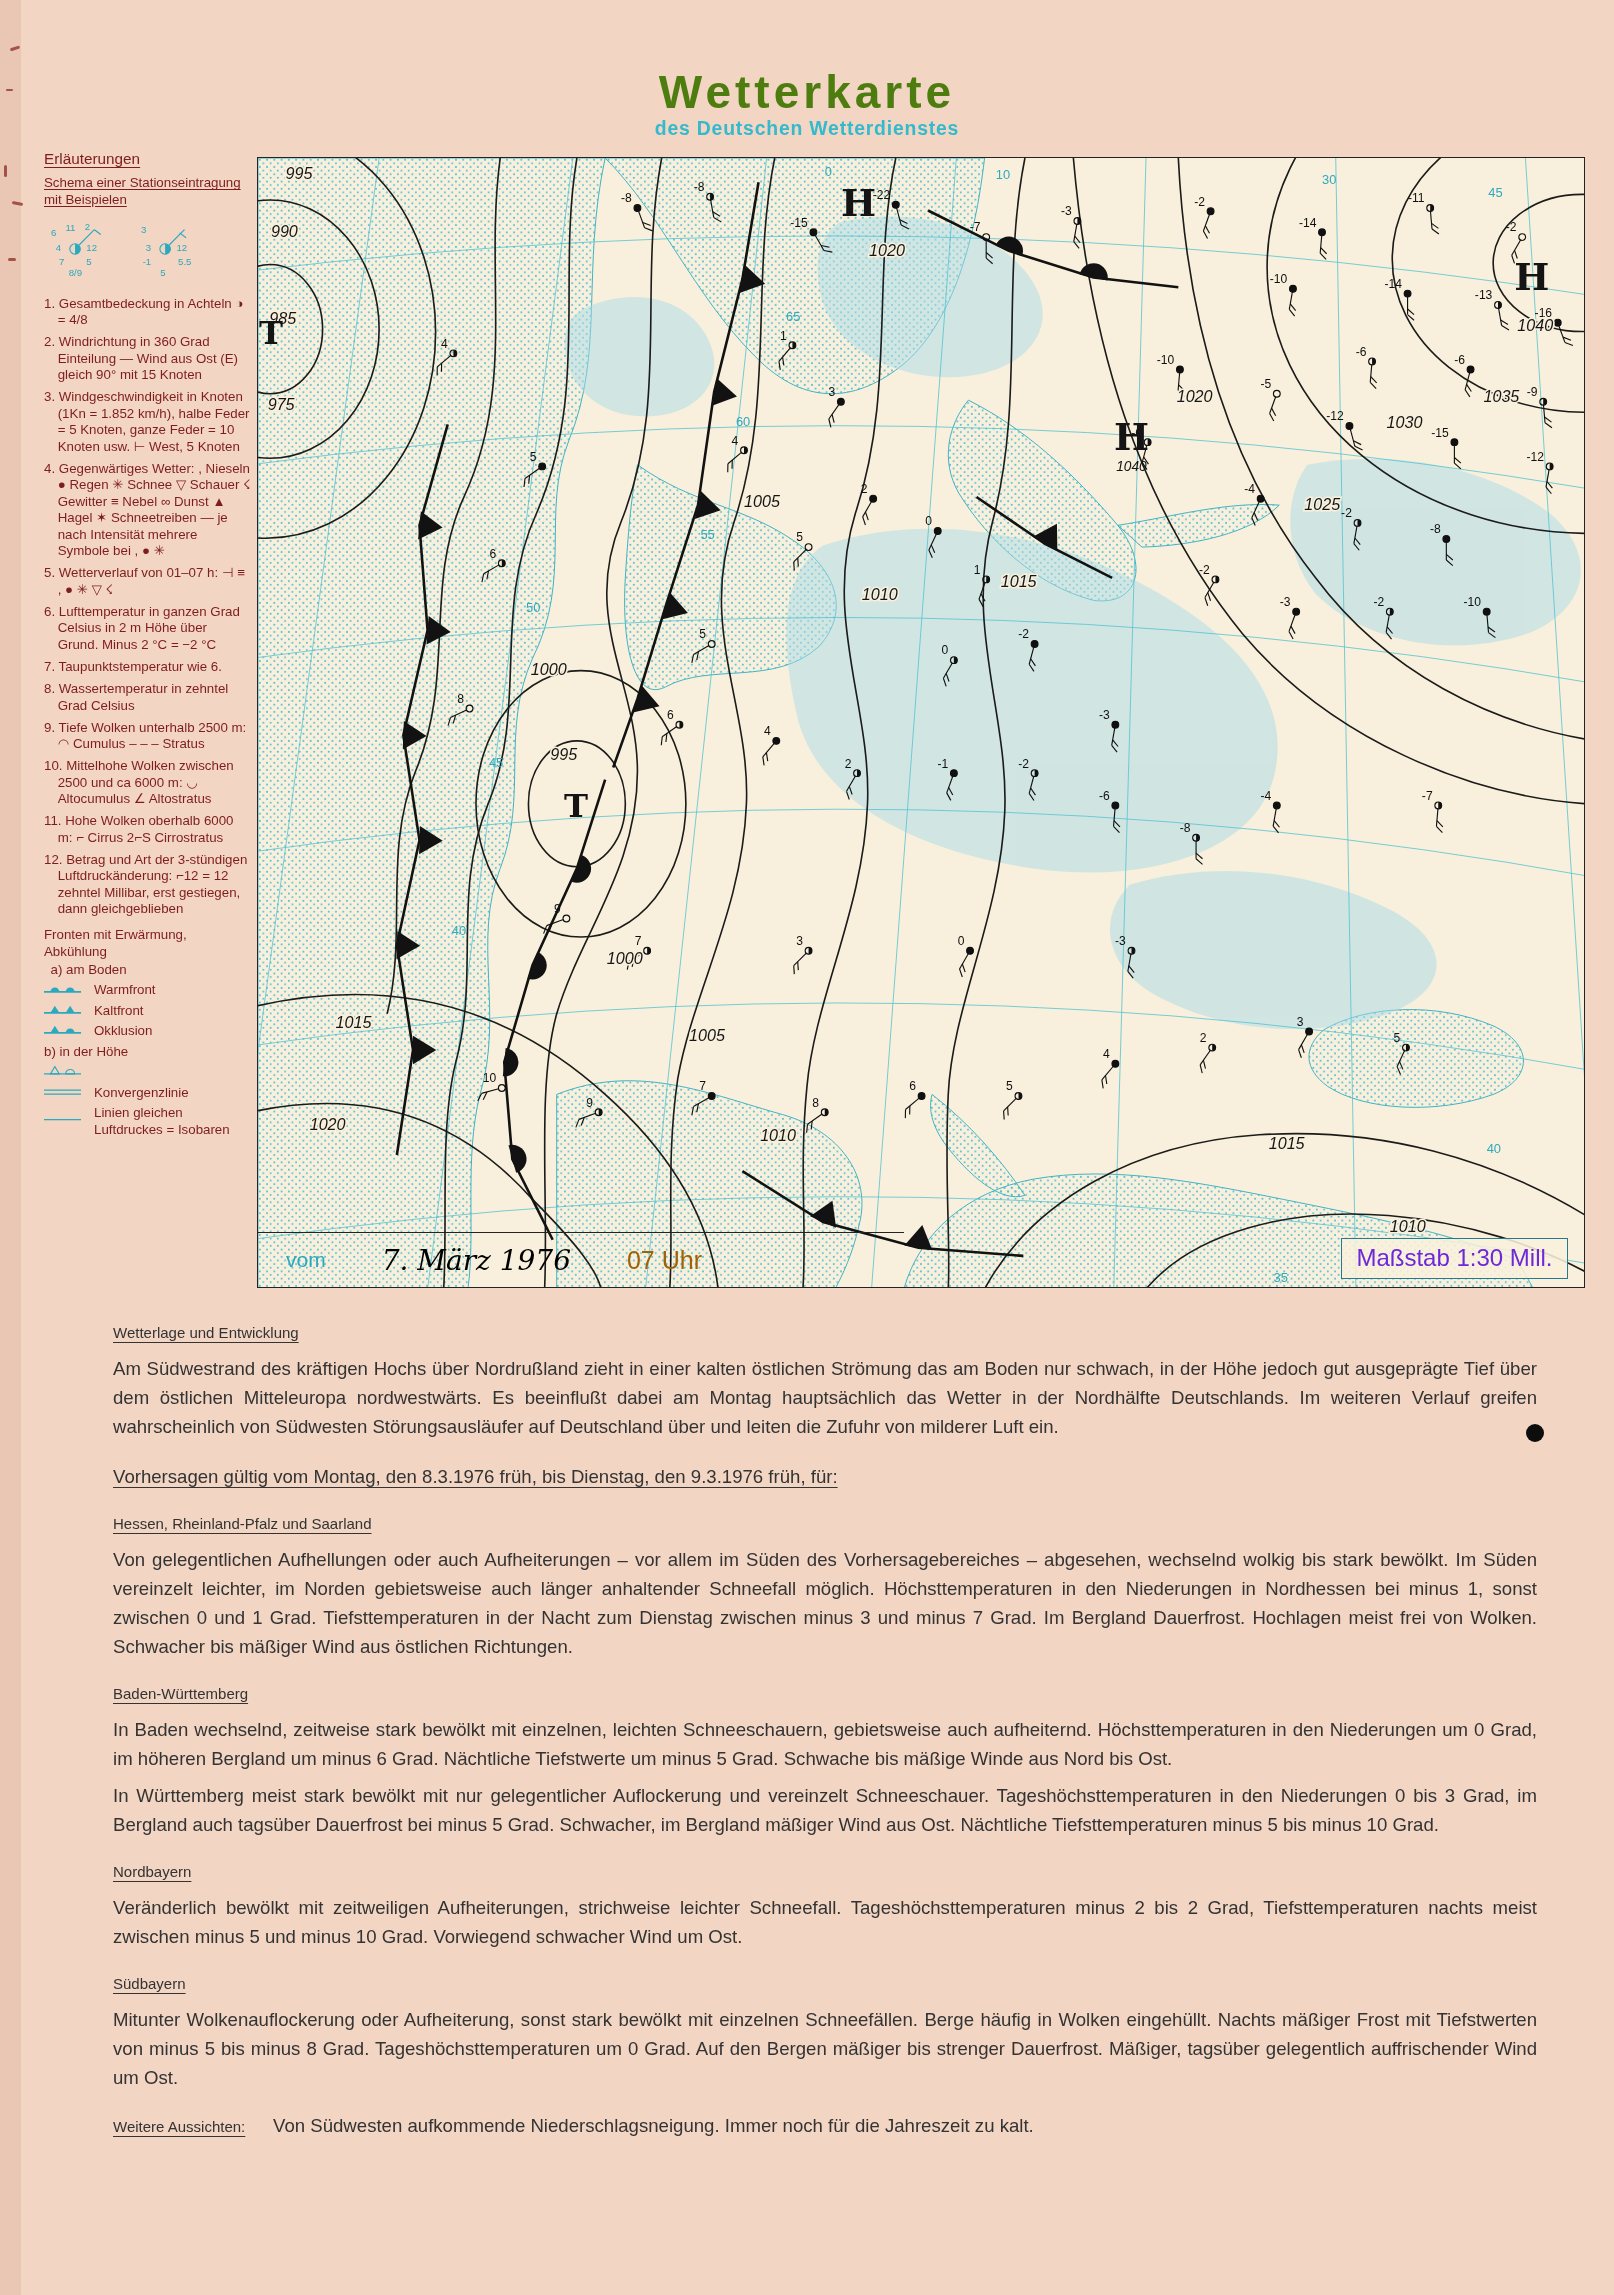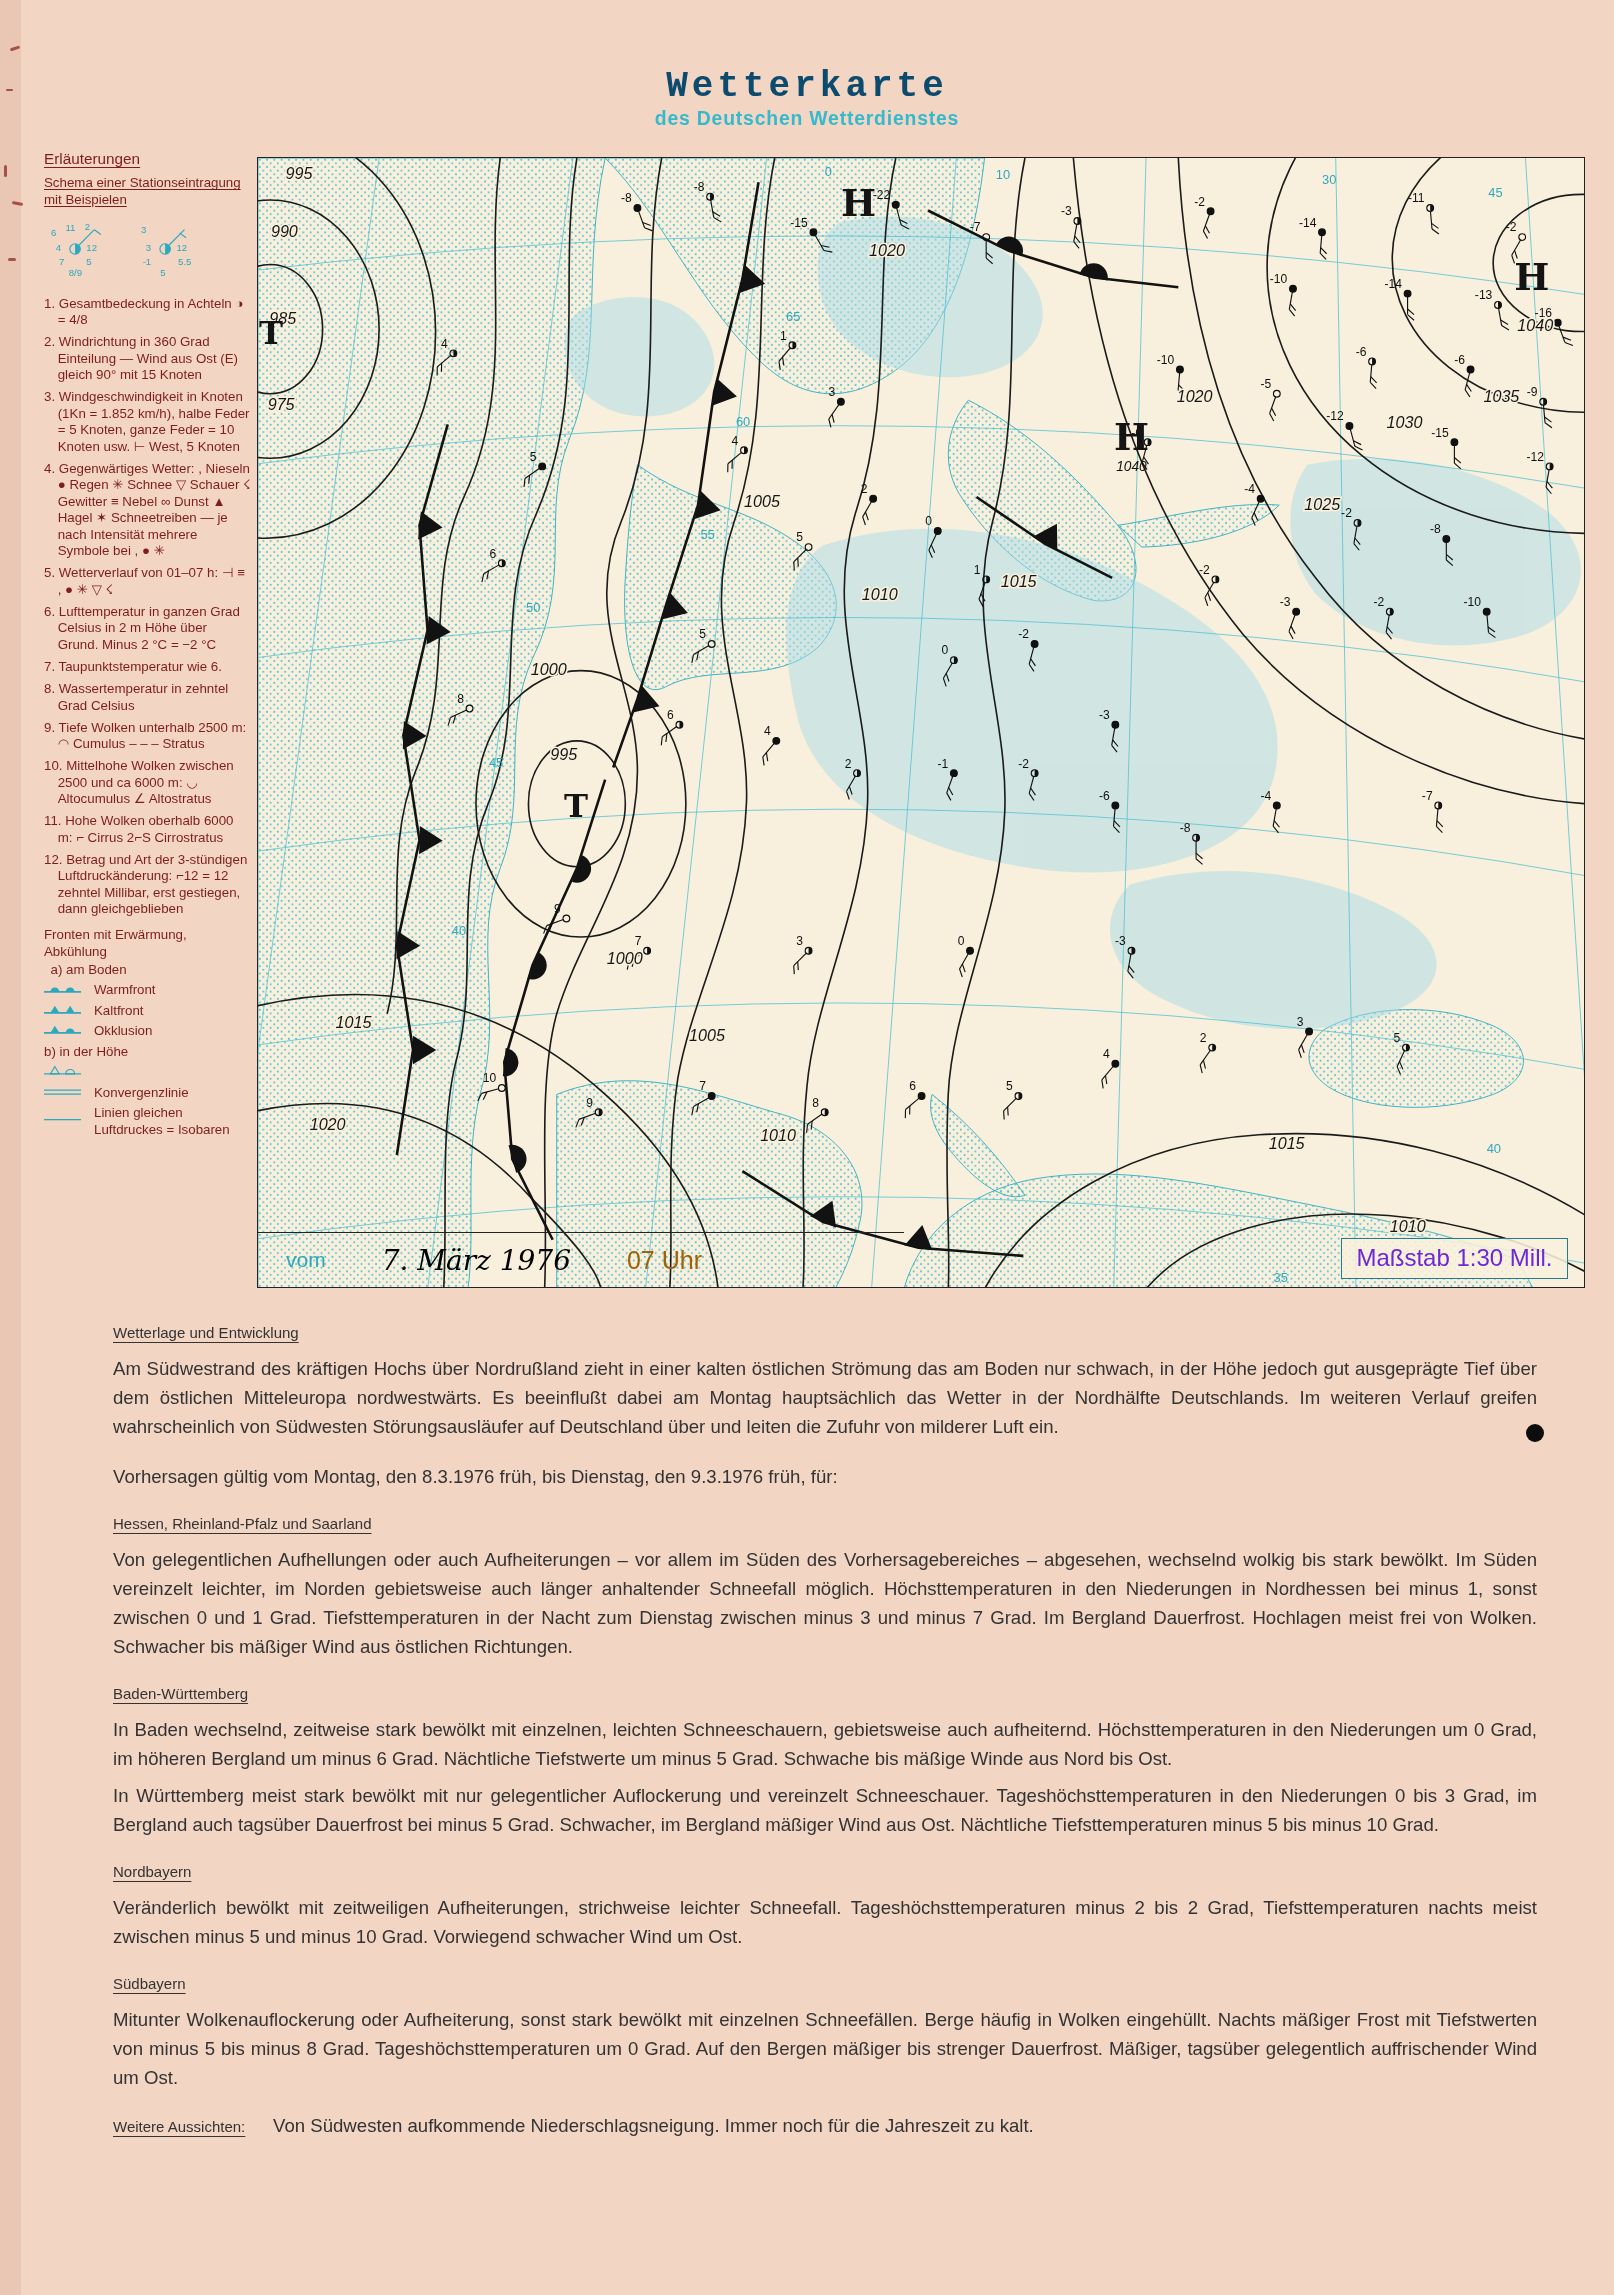--- a/index.html
+++ b/index.html
@@ -3,21 +3,21 @@
 <meta charset="utf-8">
 <style>
   *{margin:0;padding:0;box-sizing:border-box}
   html,body{width:1614px;height:2295px}
   body{background:#f2d5c3;font-family:"Liberation Sans",sans-serif;position:relative;overflow:hidden;color:#2e2e2e}
   .left-edge{position:absolute;left:0;top:0;width:21px;height:100%;background:rgba(170,80,60,.10)}
   .edge-mark{position:absolute;background:#8d2a22;opacity:.75;border-radius:1.6px}
   .hole{position:absolute;background:#0d0d0d;border-radius:50%}
 
   .header{position:absolute;top:69px;left:0;width:1614px;text-align:center}
-  .title{font-family:Liberation Mono, monospace;font-weight:bold;font-size:36px;color:#0c4a6e;letter-spacing:4px;line-height:1}
+  .title{font-family:Liberation Sans, sans-serif;font-weight:bold;font-size:46px;color:#4d7c0f;letter-spacing:4px;line-height:1}
   .subtitle{font-size:19.4px;font-weight:bold;color:#35b9cc;letter-spacing:0.8px;margin-top:1.6px}
 
   .legend{position:absolute;left:44px;top:150px;width:207px;color:#7f1d1d;font-size:13.3px;line-height:1.24}
   .leg-title{font-size:15.3px;text-decoration:underline;text-underline-offset:3.2px;margin-bottom:6.5px}
   .leg-schema{text-decoration:underline;text-underline-offset:2.4px;margin-bottom:3.2px}
   .leg-item{margin:5.6px 0;padding-left:13.7px;text-indent:-13.7px}
   .front-head{margin-top:9.7px}
   .front-sub{margin:1.6px 0 3.2px 6.5px}
   .front-row{display:flex;align-items:center;gap:13px;margin:4px 0}
   .front-row .flabel{flex:1}
@@ -26,21 +26,21 @@
   .map-footer{position:absolute;left:0;bottom:0;width:646px;height:55px;border-top:1.6px solid #232323;display:flex;align-items:center;gap:56px;padding-left:28px}
   .lbl-vom{font-size:21px;color:#2ba9bf}
   .lbl-date{font-size:28px;color:#000000;font-family:"DejaVu Serif",serif;font-style:italic}
   .lbl-time{font-size:25px;color:#a16207}
   .scale-box{position:absolute;right:16px;bottom:8px;border:1.6px solid #27798d;padding:5.6px 14.5px;font-size:24px;color:#6d28d9;background:rgba(248,240,220,.88)}
 
   .forecast{position:absolute;left:113px;top:1317px;width:1424px;font-size:18.6px;line-height:1.56;text-align:justify;color:#333}
   .sec-head{display:inline-block;text-decoration:underline;text-underline-offset:4px;margin-top:21px;font-size:15px}
   .forecast > .sec-head:first-child{margin-top:0}
   .body-p{margin-top:8px}
-  .validity{margin-top:21px;text-underline-offset:4px;text-align:left}
+  .validity{margin-top:21px;text-decoration:underline;text-underline-offset:4px;text-align:left}
   .outlook{margin-top:19.4px;text-align:left}
   .outlook .sec-head{margin:0 22.6px 0 0}
 
   svg text{font-family:"Liberation Sans",sans-serif}
   .iso-lab{font-size:20px;fill:#161616;font-style:italic;paint-order:stroke;stroke:#f8f0dc;stroke-width:4px}
   .grat-lab{font-size:16px;fill:#2fa9be}
   .center-high{font-size:46px;font-weight:bold;fill:#141414;font-family:"DejaVu Serif",serif}
   .center-low{font-size:40px;font-weight:bold;fill:#141414;font-family:"DejaVu Serif",serif}
   .center-val{font-size:17px;fill:#141414;font-style:italic}
   .st-t{font-size:15px;fill:#101010}

